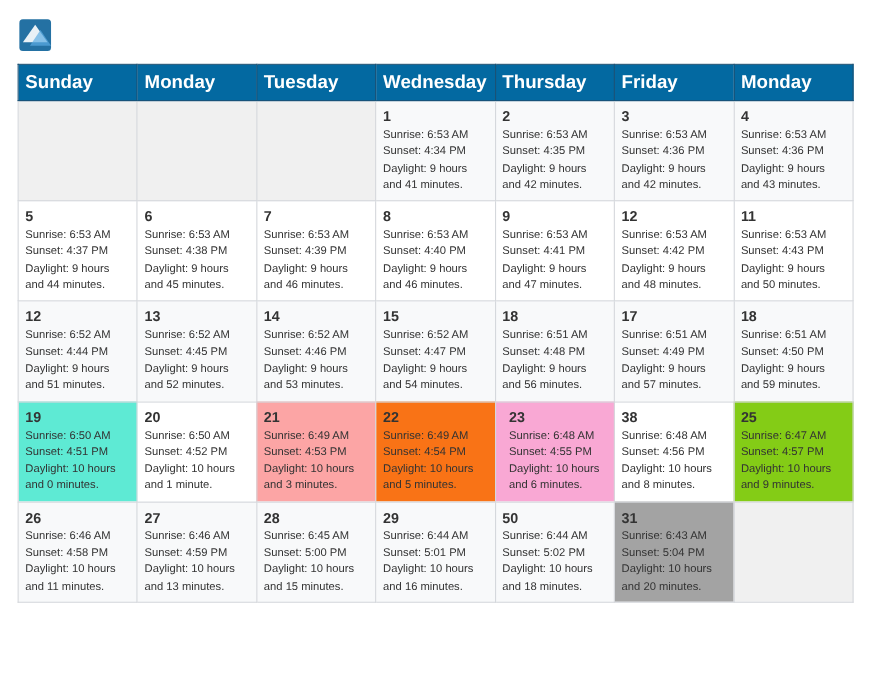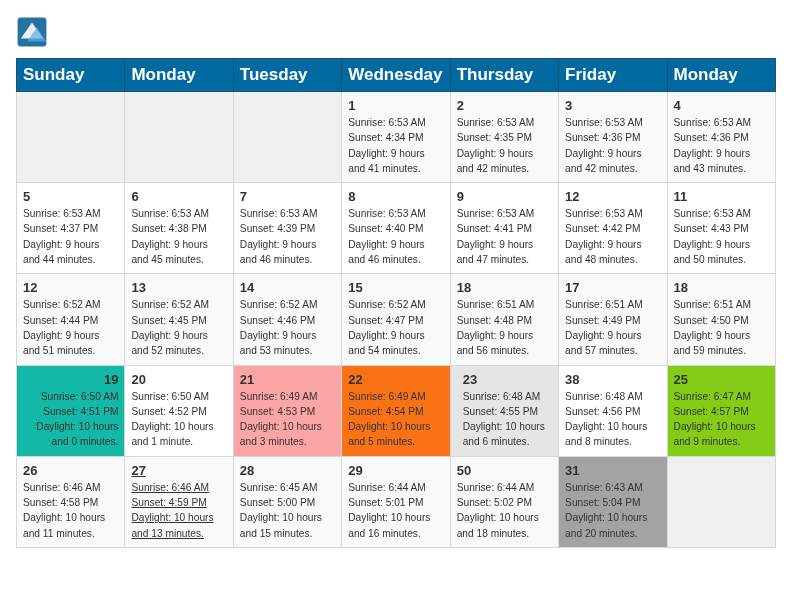--- a/index.html
+++ b/index.html
@@ -235,21 +235,21 @@
 Daylight: 9 hours and 57 minutes.</div>
         </td>
         <td style="background: rgb(248, 249, 250);">
           <span class="day-number">18</span>
           <div class="day-info" style="white-space: pre-line;">Sunrise: 6:51 AM
 Sunset: 4:50 PM
 Daylight: 9 hours and 59 minutes.</div>
         </td>
       </tr>
       <tr>
-        <td style="background: #14b8a6; text-align: right;">
+        <td style="background: #5eead4;">
           <span class="day-number">19</span>
           <div class="day-info" style="white-space: pre-line;">Sunrise: 6:50 AM
 Sunset: 4:51 PM
 Daylight: 10 hours and 0 minutes.</div>
         </td>
         <td style="background: rgb(255, 255, 255);">
           <span class="day-number">20</span>
           <div class="day-info" style="white-space: pre-line;">Sunrise: 6:50 AM
 Sunset: 4:52 PM
 Daylight: 10 hours and 1 minute.</div>
@@ -259,21 +259,21 @@
           <div class="day-info" style="white-space: pre-line;">Sunrise: 6:49 AM
 Sunset: 4:53 PM
 Daylight: 10 hours and 3 minutes.</div>
         </td>
         <td style="background: #f97316;">
           <span class="day-number">22</span>
           <div class="day-info" style="white-space: pre-line;">Sunrise: 6:49 AM
 Sunset: 4:54 PM
 Daylight: 10 hours and 5 minutes.</div>
         </td>
-        <td style="background: #e5e5e5; padding-left: 12px;">
+        <td style="background: #f9a8d4; padding-left: 12px;">
           <span class="day-number">23</span>
           <div class="day-info" style="white-space: pre-line;">Sunrise: 6:48 AM
 Sunset: 4:55 PM
 Daylight: 10 hours and 6 minutes.</div>
         </td>
         <td style="background: rgb(255, 255, 255);">
           <span class="day-number">38</span>
           <div class="day-info" style="white-space: pre-line;">Sunrise: 6:48 AM
 Sunset: 4:56 PM
 Daylight: 10 hours and 8 minutes.</div>
@@ -285,21 +285,21 @@
 Daylight: 10 hours and 9 minutes.</div>
         </td>
       </tr>
       <tr>
         <td style="background: rgb(248, 249, 250);">
           <span class="day-number">26</span>
           <div class="day-info" style="white-space: pre-line;">Sunrise: 6:46 AM
 Sunset: 4:58 PM
 Daylight: 10 hours and 11 minutes.</div>
         </td>
-        <td style="background: rgb(248, 249, 250); text-decoration: underline;">
+        <td style="background: rgb(248, 249, 250);">
           <span class="day-number">27</span>
           <div class="day-info" style="white-space: pre-line;">Sunrise: 6:46 AM
 Sunset: 4:59 PM
 Daylight: 10 hours and 13 minutes.</div>
         </td>
         <td style="background: rgb(248, 249, 250);">
           <span class="day-number">28</span>
           <div class="day-info" style="white-space: pre-line;">Sunrise: 6:45 AM
 Sunset: 5:00 PM
 Daylight: 10 hours and 15 minutes.</div>

